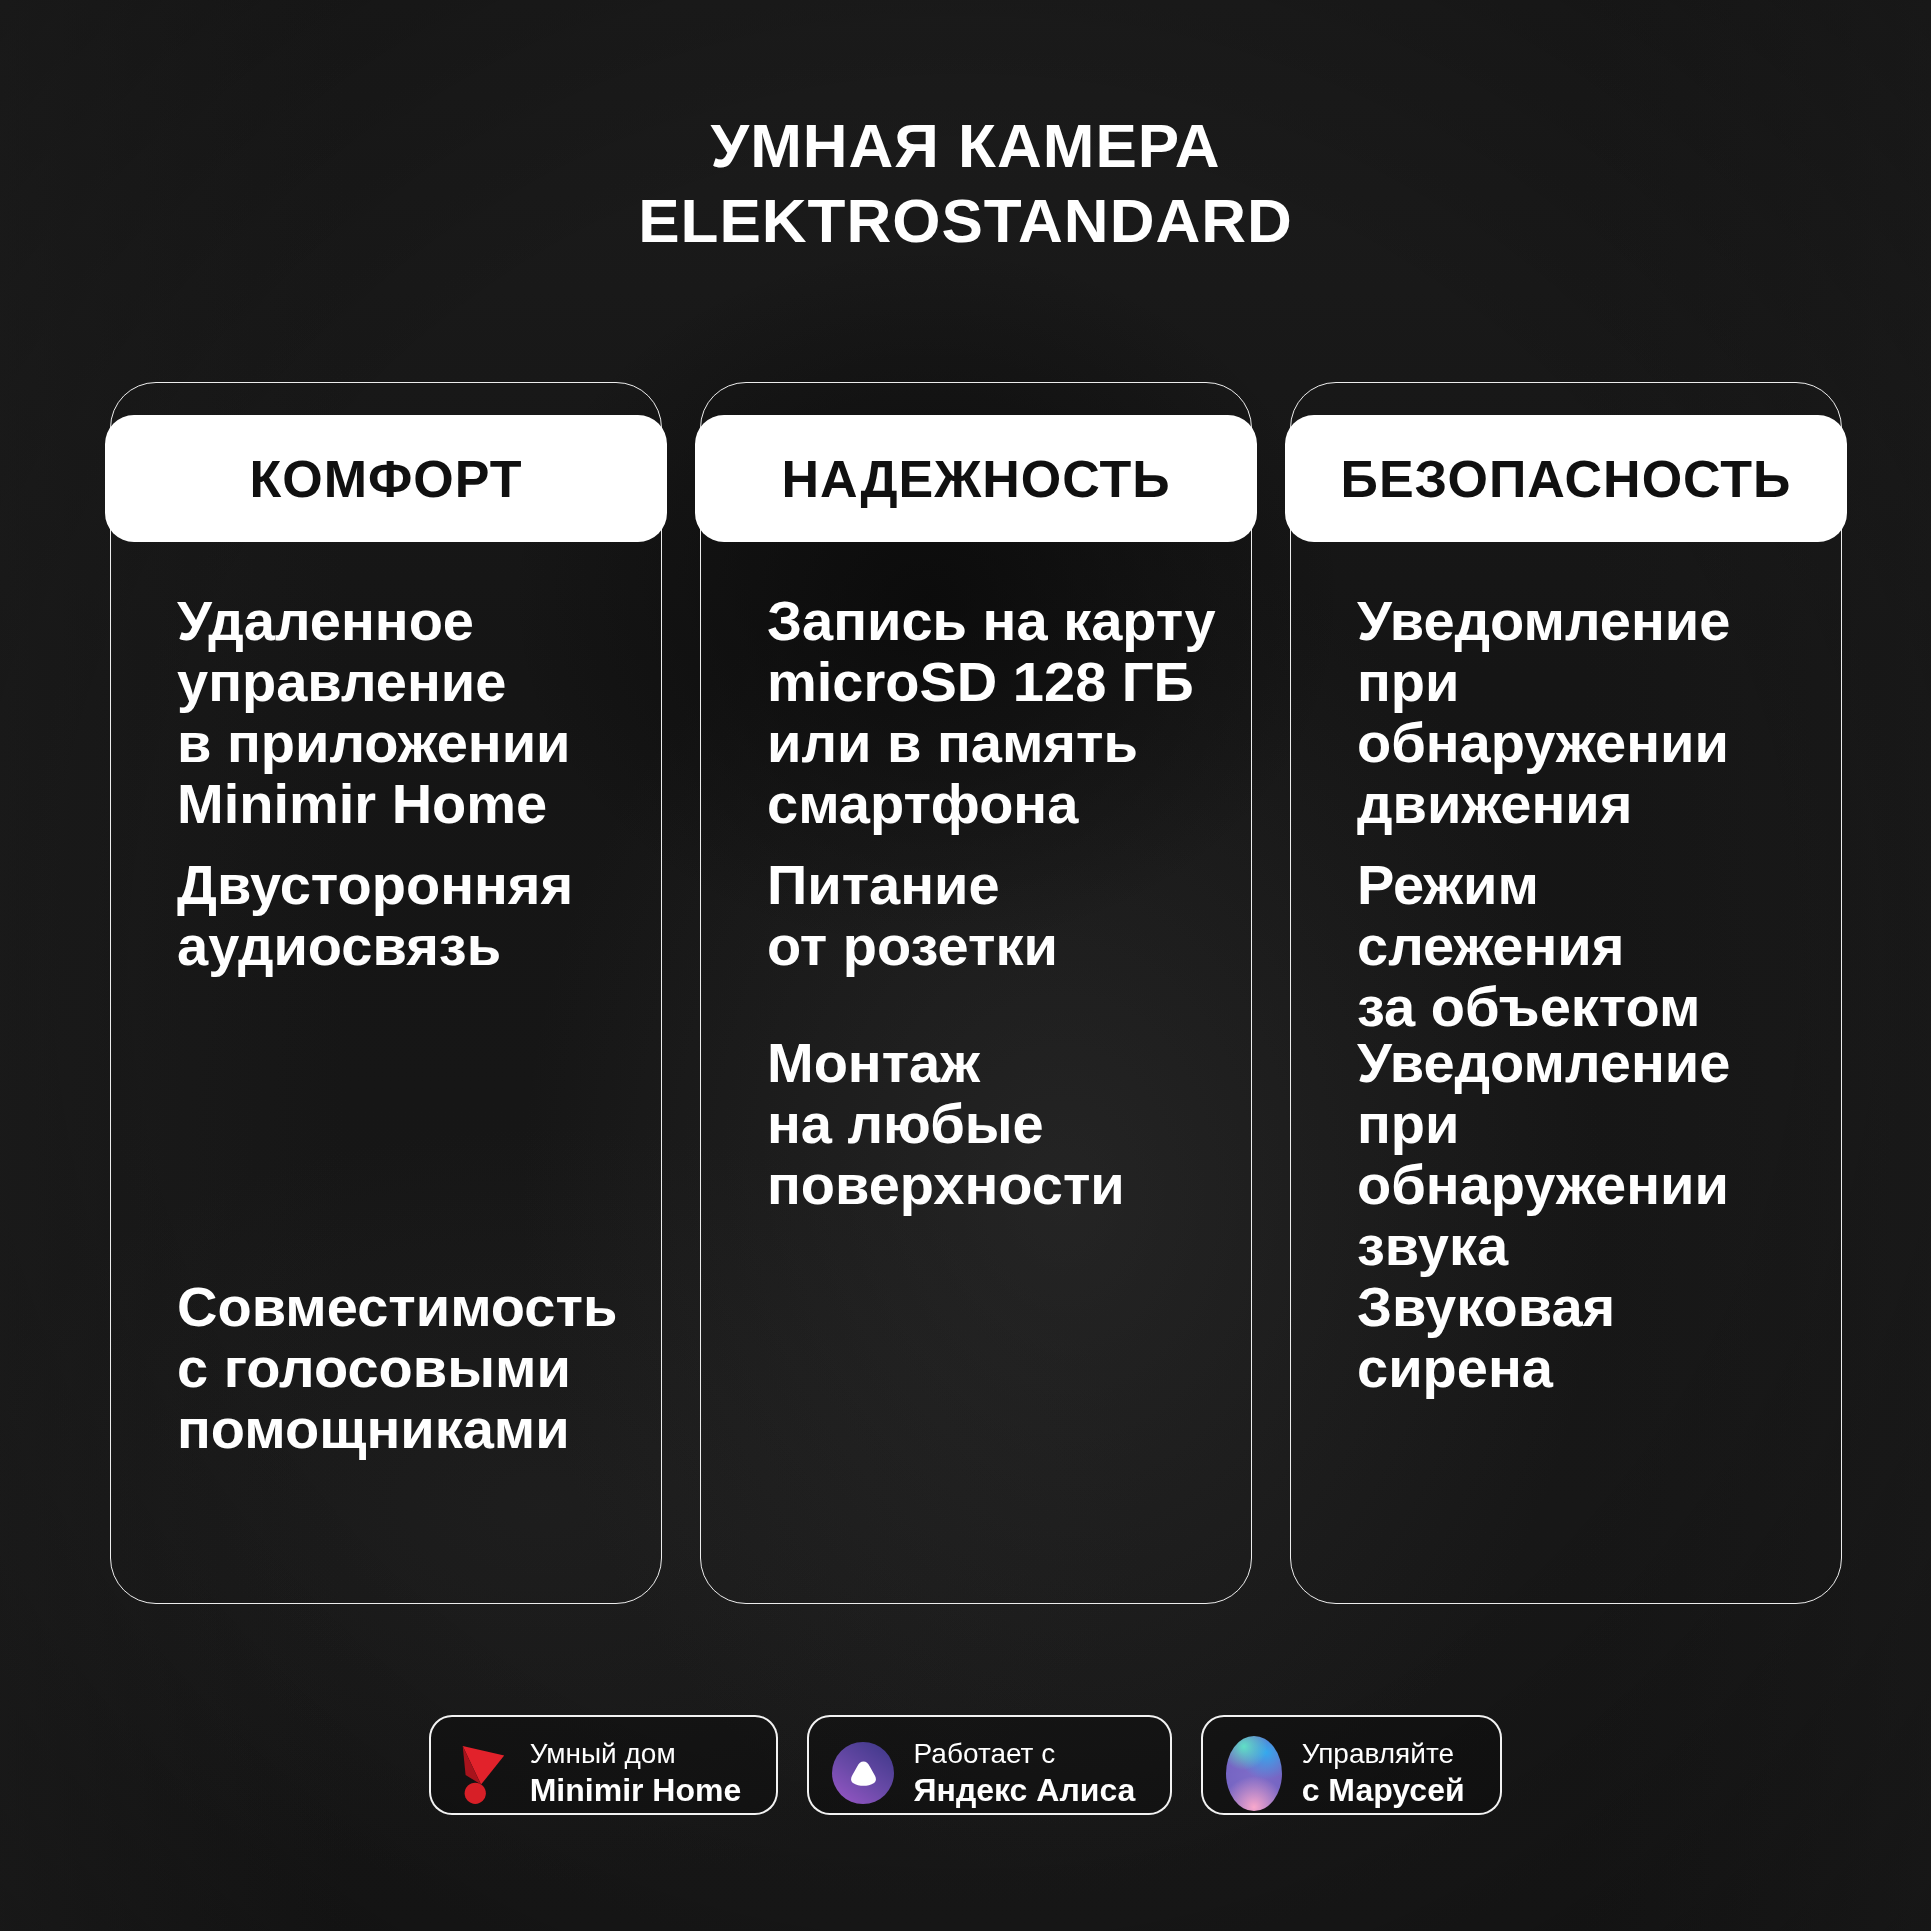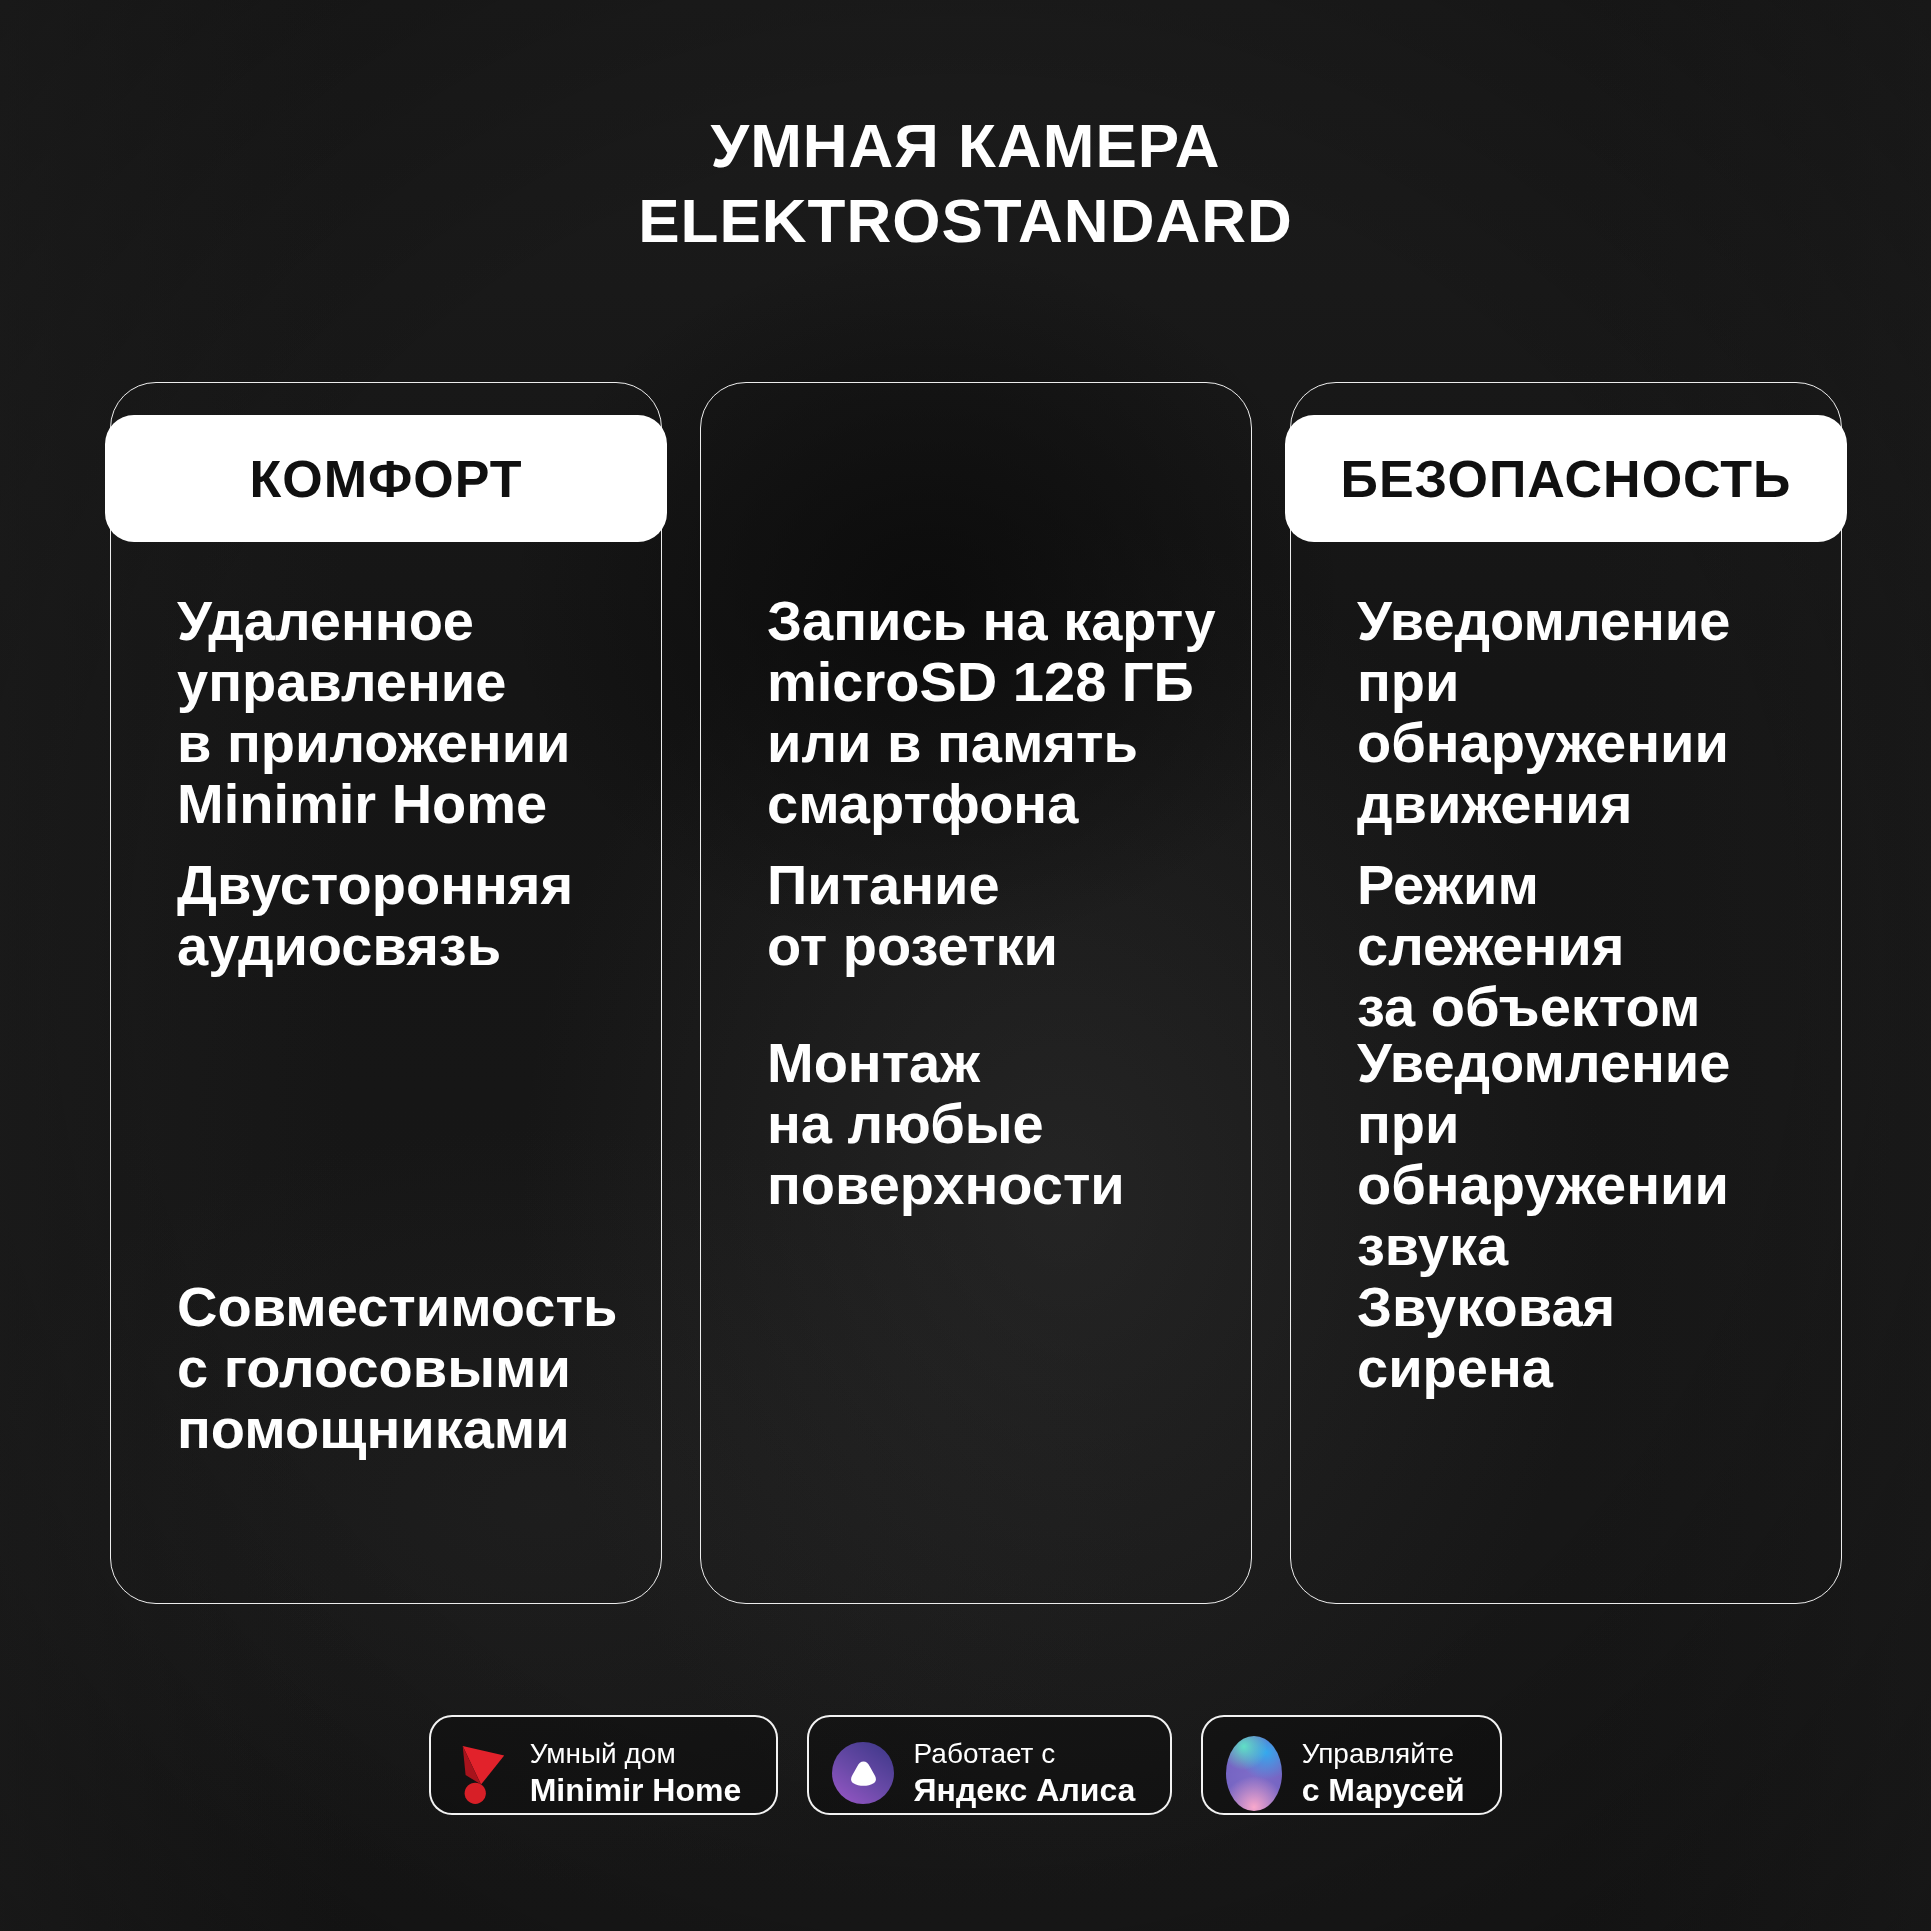--- a/index.html
+++ b/index.html
@@ -93,20 +93,21 @@
 в приложении
 Minimir Home</div>
     <div class="feature slot-2">Двусторонняя
 аудиосвязь</div>
     <div class="feature slot-4">Совместимость
 с голосовыми
 помощниками</div>
   </div>
 
   <div class="column col-2">
+    <div class="column-header">НАДЕЖНОСТЬ</div>
     <div class="feature slot-1">Запись на карту
 microSD 128 ГБ
 или в память
 смартфона</div>
     <div class="feature slot-2">Питание
 от розетки</div>
     <div class="feature slot-3">Монтаж
 на любые
 поверхности</div>
   </div>

